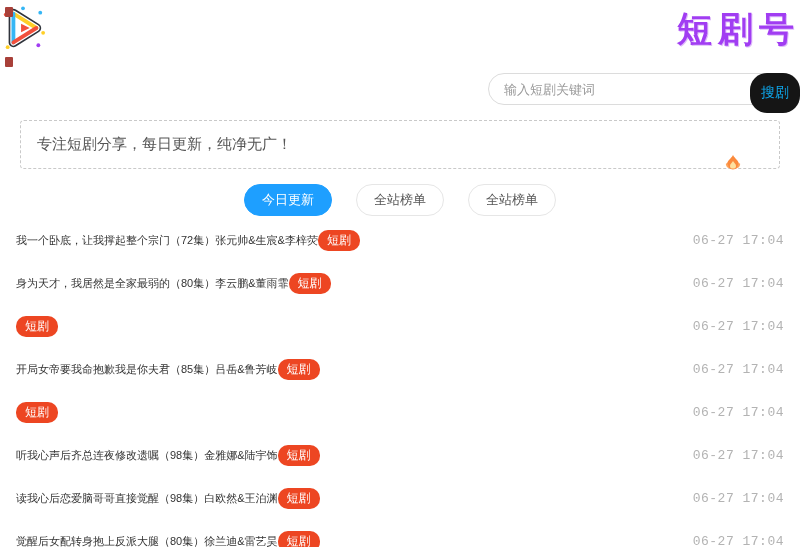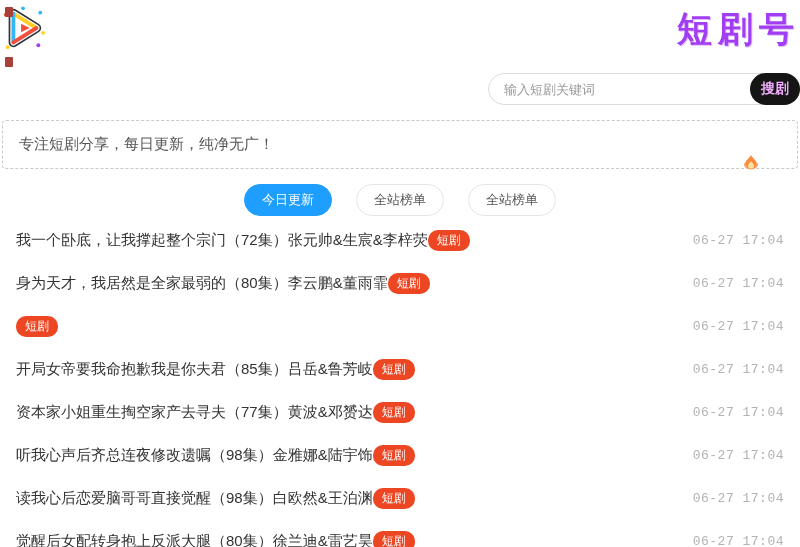--- a/index.html
+++ b/index.html
@@ -22,44 +22,44 @@
   
   .search-row { display:flex; justify-content:flex-end; margin-top:21px; }
   .search-box { position:relative; width:312px; height:32px; }
   .search-box input {
     width:100%; height:32px; border:1px solid #dcdcdc; border-radius:17px;
     padding:0 56px 0 15px; font-size:13px; color:#333; outline:none;
     font-family:"Liberation Sans","DejaVu Sans",sans-serif;
   }
   .search-box input::placeholder { color:#9a9a9a; }
   .search-btn {
-    position:absolute; right:0; top:0; height:32px; width:50px;
-    background:#151515; color:#f0abfc; border:none; border-radius:17px;
-    font-size:14px; cursor:pointer; font-family:inherit;font-weight:bold;
+    position:absolute; right:0; top:0; height:40px; width:50px;
+    background:#151515; color:#0ea5e9; border:none; border-radius:17px;
+    font-size:14px; cursor:pointer; font-family:inherit;
   }
 
   
   .notice {
-    position:relative; margin:15px 2px 0; border:1px dashed #c9c9c9; border-radius:4px;
+    position:relative; margin:15px 20px 0; border:1px dashed #c9c9c9; border-radius:4px;
     padding:14px 16px; font-size:15px; color:#555; background:#fff;
   }
   .flame { position:absolute; right:36px; bottom:-5px; }
 
   
   .tabs { display:flex; justify-content:center; gap:24px; margin-top:15px; }
   .tab {
     font-size:13px; padding:6px 17px; border-radius:16px; cursor:pointer;
     border:1px solid #e6e6e6; background:#ffffff; color:#555; font-family:inherit;
   }
   .tab.active { background:var(--accent); border-color:var(--accent); color:#fff; }
 
   
   .list { margin:3px 16px 0; }
   .row { display:flex; align-items:center; height:43px; cursor:pointer; }
-  .title { font-size:15px; color:#333; white-space:nowrap; }
+  .title { font-size:11px; color:#333; white-space:nowrap; }
   .badge {
     margin-left:0; background:var(--badge); color:#fff; font-size:12px;
     padding:2px 9px; border-radius:10px; line-height:1.35; flex:none;
   }
   .date {
     margin-left:auto; color:var(--date); font-size:13px; letter-spacing:.5px;
     font-family:"Liberation Mono","DejaVu Sans Mono",monospace;
   }
 </style>
 </head>
@@ -127,21 +127,20 @@
   <div class="row">
     <span class="badge">短剧</span>
     <span class="date">06-27 17:04</span>
   </div>
   <div class="row">
     <span class="title">开局女帝要我命抱歉我是你夫君（85集）吕岳&amp;鲁芳岐</span>
     <span class="badge">短剧</span>
     <span class="date">06-27 17:04</span>
   </div>
   <div class="row">
-    <span class="title">资本家小姐重生掏空家产去寻夫（77集）黄波&amp;邓赟达</span>
     <span class="badge">短剧</span>
     <span class="date">06-27 17:04</span>
   </div>
   <div class="row">
     <span class="title">听我心声后齐总连夜修改遗嘱（98集）金雅娜&amp;陆宇饰</span>
     <span class="badge">短剧</span>
     <span class="date">06-27 17:04</span>
   </div>
   <div class="row">
     <span class="title">读我心后恋爱脑哥哥直接觉醒（98集）白欧然&amp;王泊渊</span>

